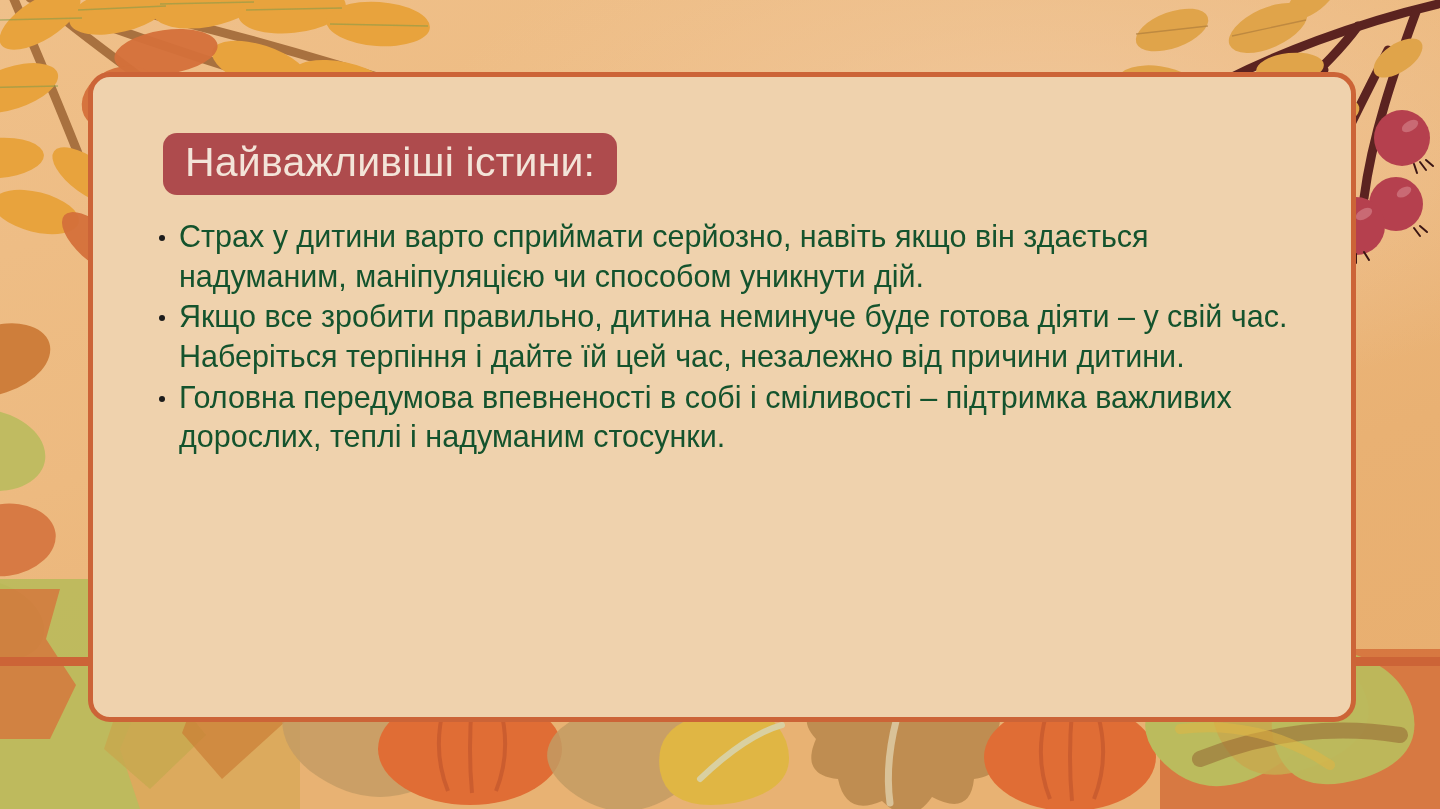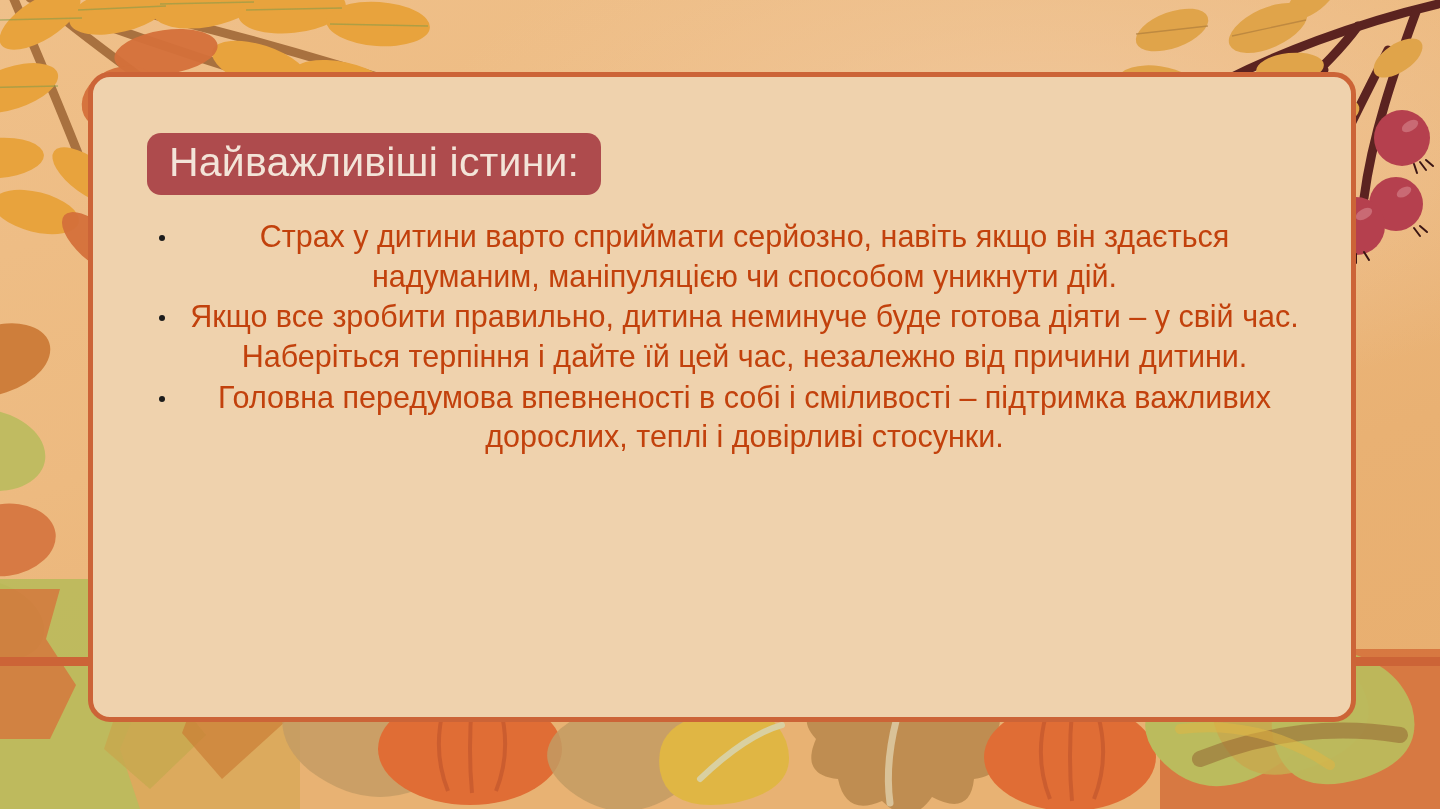--- a/index.html
+++ b/index.html
@@ -41,43 +41,42 @@
 
   .content {
     position:absolute;
     left:0; top:0; right:0; bottom:0;
     padding:0;
   }
 
   
   .title-badge {
     position:absolute;
-    left:54px; top:56px;
+    left:70px; top:56px;
     background:#AE4B4D;
     border-radius:14px;
     padding:7px 22px 11px 22px;
     z-index:8;
   }
   .title-badge .title-text {
     color:#F3E4D8;
     font-size:41px;
     line-height:1.08;
     font-weight:400;
     letter-spacing:.2px;
     white-space:nowrap;
   }
 
   
   .body-wrap {
     position:absolute;
     left:52px; top:140px;
     width:1165px;
     z-index:7;
-    color:#c2410c;
-    text-align:center;
+    color:#14532d;
   }
 
   ul.bullets { list-style:none; margin:0 0 0 0; padding:0; }
   ul.bullets > li {
     position:relative;
     padding-left:34px;
     font-size:30.5px;
     line-height:1.30;
     margin-bottom:1px;
   }
@@ -250,20 +249,20 @@
     <div class="content">
 
       <div class="title-badge">
         <div class="title-text">Найважливіші істини:</div>
       </div>
 
       <div class="body-wrap">
         <ul class="bullets">
           <li>Страх у дитини варто сприймати серйозно, навіть якщо він здається надуманим, маніпуляцією чи способом уникнути дій.</li>
           <li>Якщо все зробити правильно, дитина неминуче буде готова діяти – у свій час. Наберіться терпіння і дайте їй цей час, незалежно від причини дитини.</li>
-          <li>Головна передумова впевненості в собі і сміливості – підтримка важливих дорослих, теплі і довірливі стосунки.</li>
+          <li>Головна передумова впевненості в собі і сміливості – підтримка важливих дорослих, теплі і надуманим стосунки.</li>
         </ul>
       </div>
 
     </div>
   </div>
 
 </div>
 
 </body></html>

